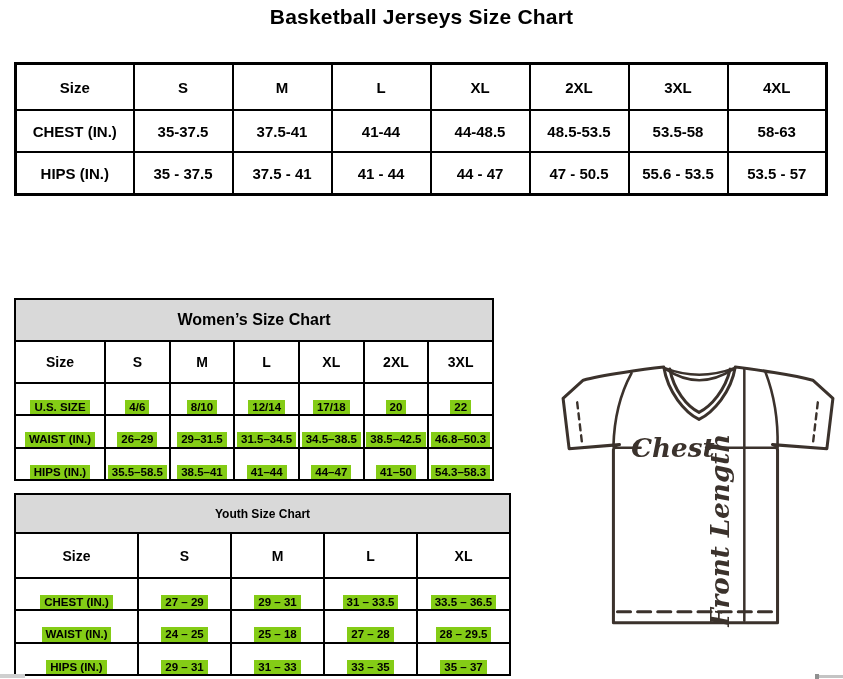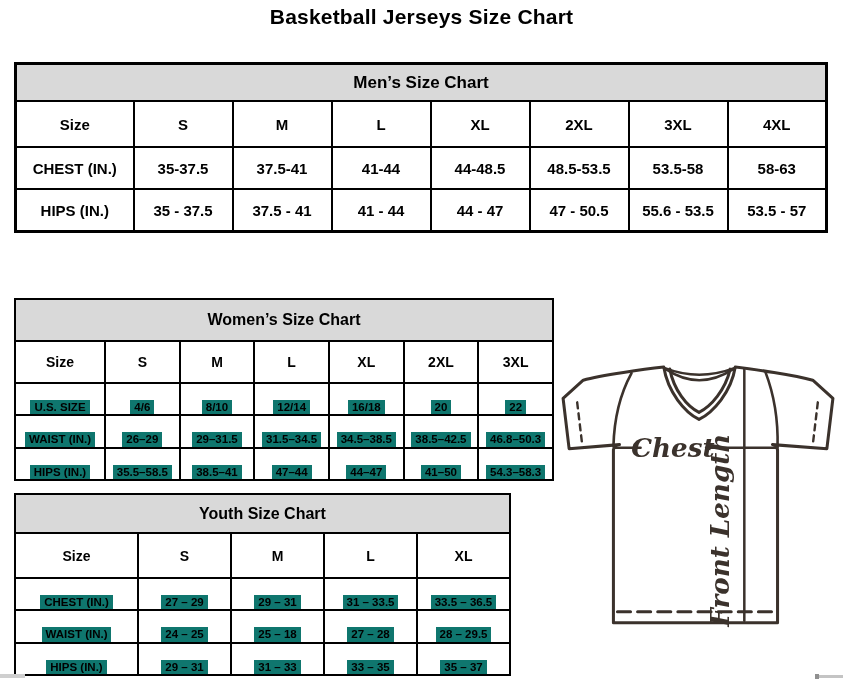--- a/index.html
+++ b/index.html
@@ -19,31 +19,31 @@
     border:2px solid #000;text-align:center;vertical-align:middle;
     font-weight:bold;padding:0;overflow:hidden;white-space:nowrap;
   }
   .size-table tr.band th{background:#d9d9d9;}
   
   .mens{left:14px;top:62px;width:814px;border:3px solid #000;}
   .mens tr.band th{height:35px;font-size:17px;}
   .mens tr.head th{height:44px;font-size:15px;}
   .mens td{height:40px;font-size:15px;}
   
-  .womens{left:14px;top:298px;width:540px;border:2px solid #000;}
+  .womens{left:14px;top:298px;width:480px;border:2px solid #000;}
   .womens tr.band th{height:40px;font-size:16px;}
   .womens tr.head th{height:40px;font-size:14px;}
   .womens td{height:20px;font-size:11.5px;}
   
   .youth{left:14px;top:493px;width:497px;border:2px solid #000;}
-  .youth tr.band th{height:37px;font-size:16px;}
+  .youth tr.band th{height:37px;font-size:12px;}
   .youth tr.head th{height:43px;font-size:14px;}
   .youth td{height:19px;font-size:11.5px;}
   
-  .hl{background:#0f766e;display:inline-block;padding:0 4px;line-height:1.25;margin-top:16px;}
+  .hl{background:#84cc16;display:inline-block;padding:0 4px;line-height:1.25;margin-top:16px;}
   
   .jersey{position:absolute;left:553px;top:354px;width:290px;height:292px;}
   .jersey text{
     font-family:"DejaVu Serif",serif;font-style:italic;font-weight:bold;
     fill:#3b322c;
   }
   
   .sb-left{position:absolute;left:0;top:674px;width:25px;height:4px;background:#cfcfcf;}
   .sb-right{position:absolute;left:815px;top:675px;width:28px;height:3px;background:#c4c4c4;}
   .sb-right-tip{position:absolute;left:815px;top:674px;width:4px;height:5px;background:#909090;}
@@ -60,23 +60,20 @@
         <col style="width:118px">
         <col>
         <col>
         <col>
         <col>
         <col>
         <col>
         <col>
       </colgroup>
     <tbody>
-        <tr class="band">
-      <th colspan="8">Men’s Size Chart</th>
-    </tr>
     <tr class="head">
       <th>Size</th>
       <th>S</th>
       <th>M</th>
       <th>L</th>
       <th>XL</th>
       <th>2XL</th>
       <th>3XL</th>
       <th>4XL</th>
     </tr>
@@ -124,38 +121,38 @@
       <th>L</th>
       <th>XL</th>
       <th>2XL</th>
       <th>3XL</th>
     </tr>
     <tr>
       <td><span class="hl">U.S. SIZE</span></td>
       <td><span class="hl">4/6</span></td>
       <td><span class="hl">8/10</span></td>
       <td><span class="hl">12/14</span></td>
-      <td><span class="hl">16/18</span></td>
+      <td><span class="hl">17/18</span></td>
       <td><span class="hl">20</span></td>
       <td><span class="hl">22</span></td>
     </tr>
     <tr>
       <td><span class="hl">WAIST (IN.)</span></td>
       <td><span class="hl">26–29</span></td>
       <td><span class="hl">29–31.5</span></td>
       <td><span class="hl">31.5–34.5</span></td>
       <td><span class="hl">34.5–38.5</span></td>
       <td><span class="hl">38.5–42.5</span></td>
       <td><span class="hl">46.8–50.3</span></td>
     </tr>
     <tr>
       <td><span class="hl">HIPS (IN.)</span></td>
       <td><span class="hl">35.5–58.5</span></td>
       <td><span class="hl">38.5–41</span></td>
-      <td><span class="hl">47–44</span></td>
+      <td><span class="hl">41–44</span></td>
       <td><span class="hl">44–47</span></td>
       <td><span class="hl">41–50</span></td>
       <td><span class="hl">54.3–58.3</span></td>
     </tr>
   </tbody>
     </table>
 
   <table class="size-table youth">
     <colgroup>
         <col style="width:123px">

